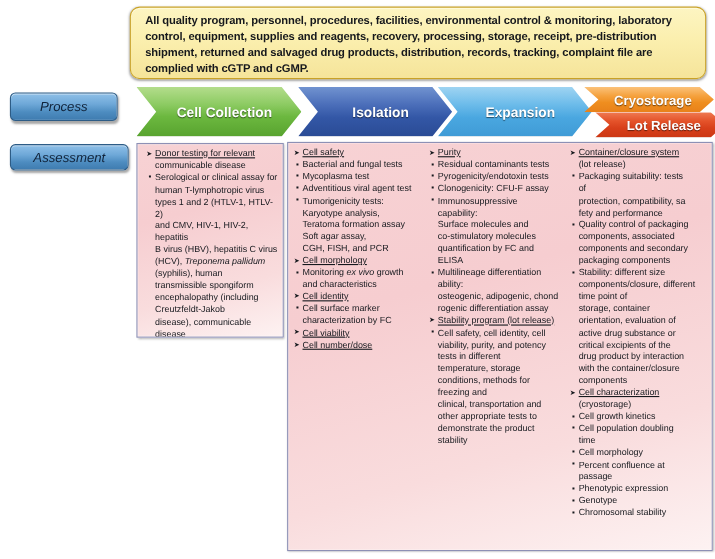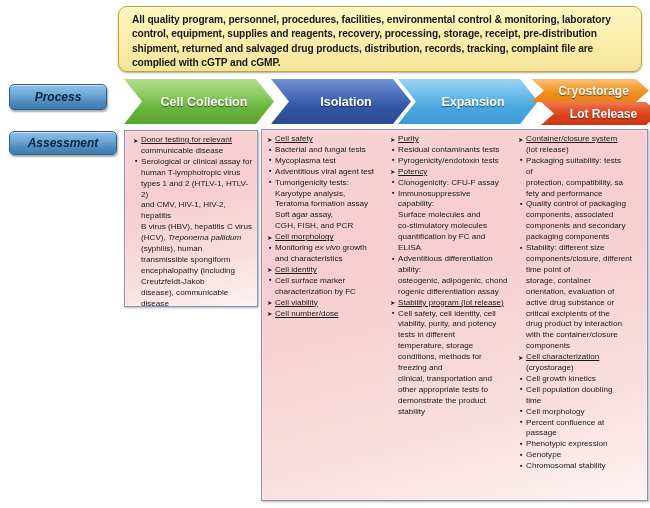--- a/index.html
+++ b/index.html
@@ -25,21 +25,21 @@
     color:#16181c;letter-spacing:-0.1px;
   }
 
   
   .pill{
     position:absolute;
     border:1px solid #2d5c86;border-radius:5px;
     background:linear-gradient(180deg,#8fc0e8 0%,#6ea8d8 40%,#4d8cc0 70%,#3f7cb0 100%);
     box-shadow:1px 2px 2px rgba(0,0,0,.35), inset 0 1px 0 rgba(255,255,255,.6);
     display:flex;align-items:center;justify-content:center;
-    font-style:italic;font-weight:bold;font-size:12px;color:#10233a;
+    font-style:italic;font-weight:normal;font-size:12px;color:#10233a;
     box-sizing:border-box;
   }
   #pill-process{left:9px;top:84px;width:98px;height:26px;}
   #pill-assess{left:9px;top:131px;width:108px;height:24px;}
 
   
   .chev{
     position:absolute;display:flex;align-items:center;justify-content:center;
     color:#ffffff;font-weight:bold;font-size:12.5px;
     text-shadow:0 1px 1px rgba(0,0,0,.55);
@@ -155,29 +155,28 @@
             <li class="cont">characterization  by FC</li>
             <li class="head">Cell viability</li>
             <li class="head">Cell number/dose</li>
           </ul>
       </div>
       <div class="col" id="col-exp">
         <ul class="lst">
             <li class="head">Purity</li>
             <li class="bul">Residual contaminants tests</li>
             <li class="bul">Pyrogenicity/endotoxin tests</li>
-            <li class="head">Potency</li>
             <li class="bul">Clonogenicity: CFU-F assay</li>
             <li class="bul">Immunosuppressive</li>
             <li class="cont">capability:</li>
             <li class="cont">Surface molecules and</li>
             <li class="cont">co-stimulatory molecules</li>
             <li class="cont">quantification  by FC and</li>
             <li class="cont">ELISA</li>
-            <li class="bul">Adventitious differentiation</li>
+            <li class="bul">Multilineage differentiation</li>
             <li class="cont">ability:</li>
             <li class="cont">osteogenic, adipogenic, chond</li>
             <li class="cont">rogenic differentiation assay</li>
             <li class="head">Stability program  (lot release)</li>
             <li class="bul">Cell safety, cell identity, cell</li>
             <li class="cont">viability, purity, and potency</li>
             <li class="cont">tests in different</li>
             <li class="cont">temperature, storage</li>
             <li class="cont">conditions, methods for</li>
             <li class="cont">freezing and</li>

